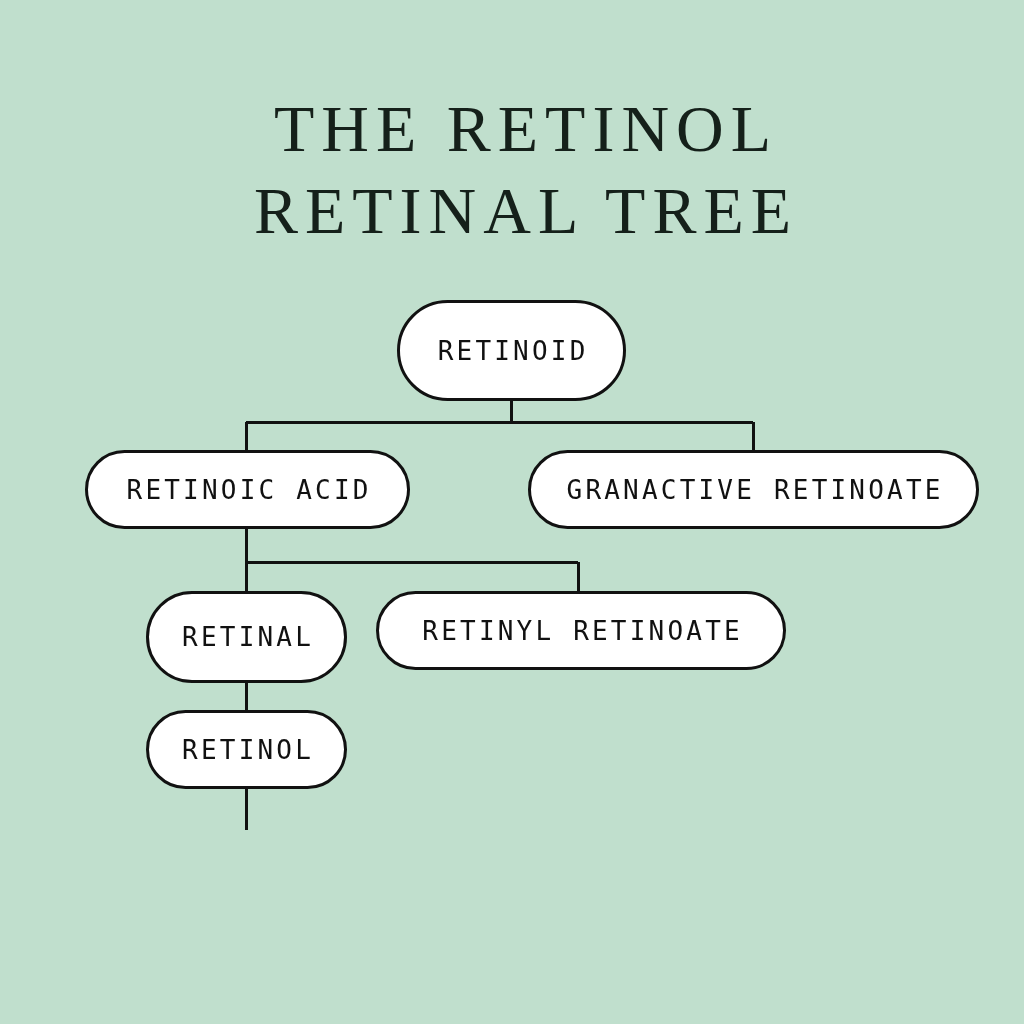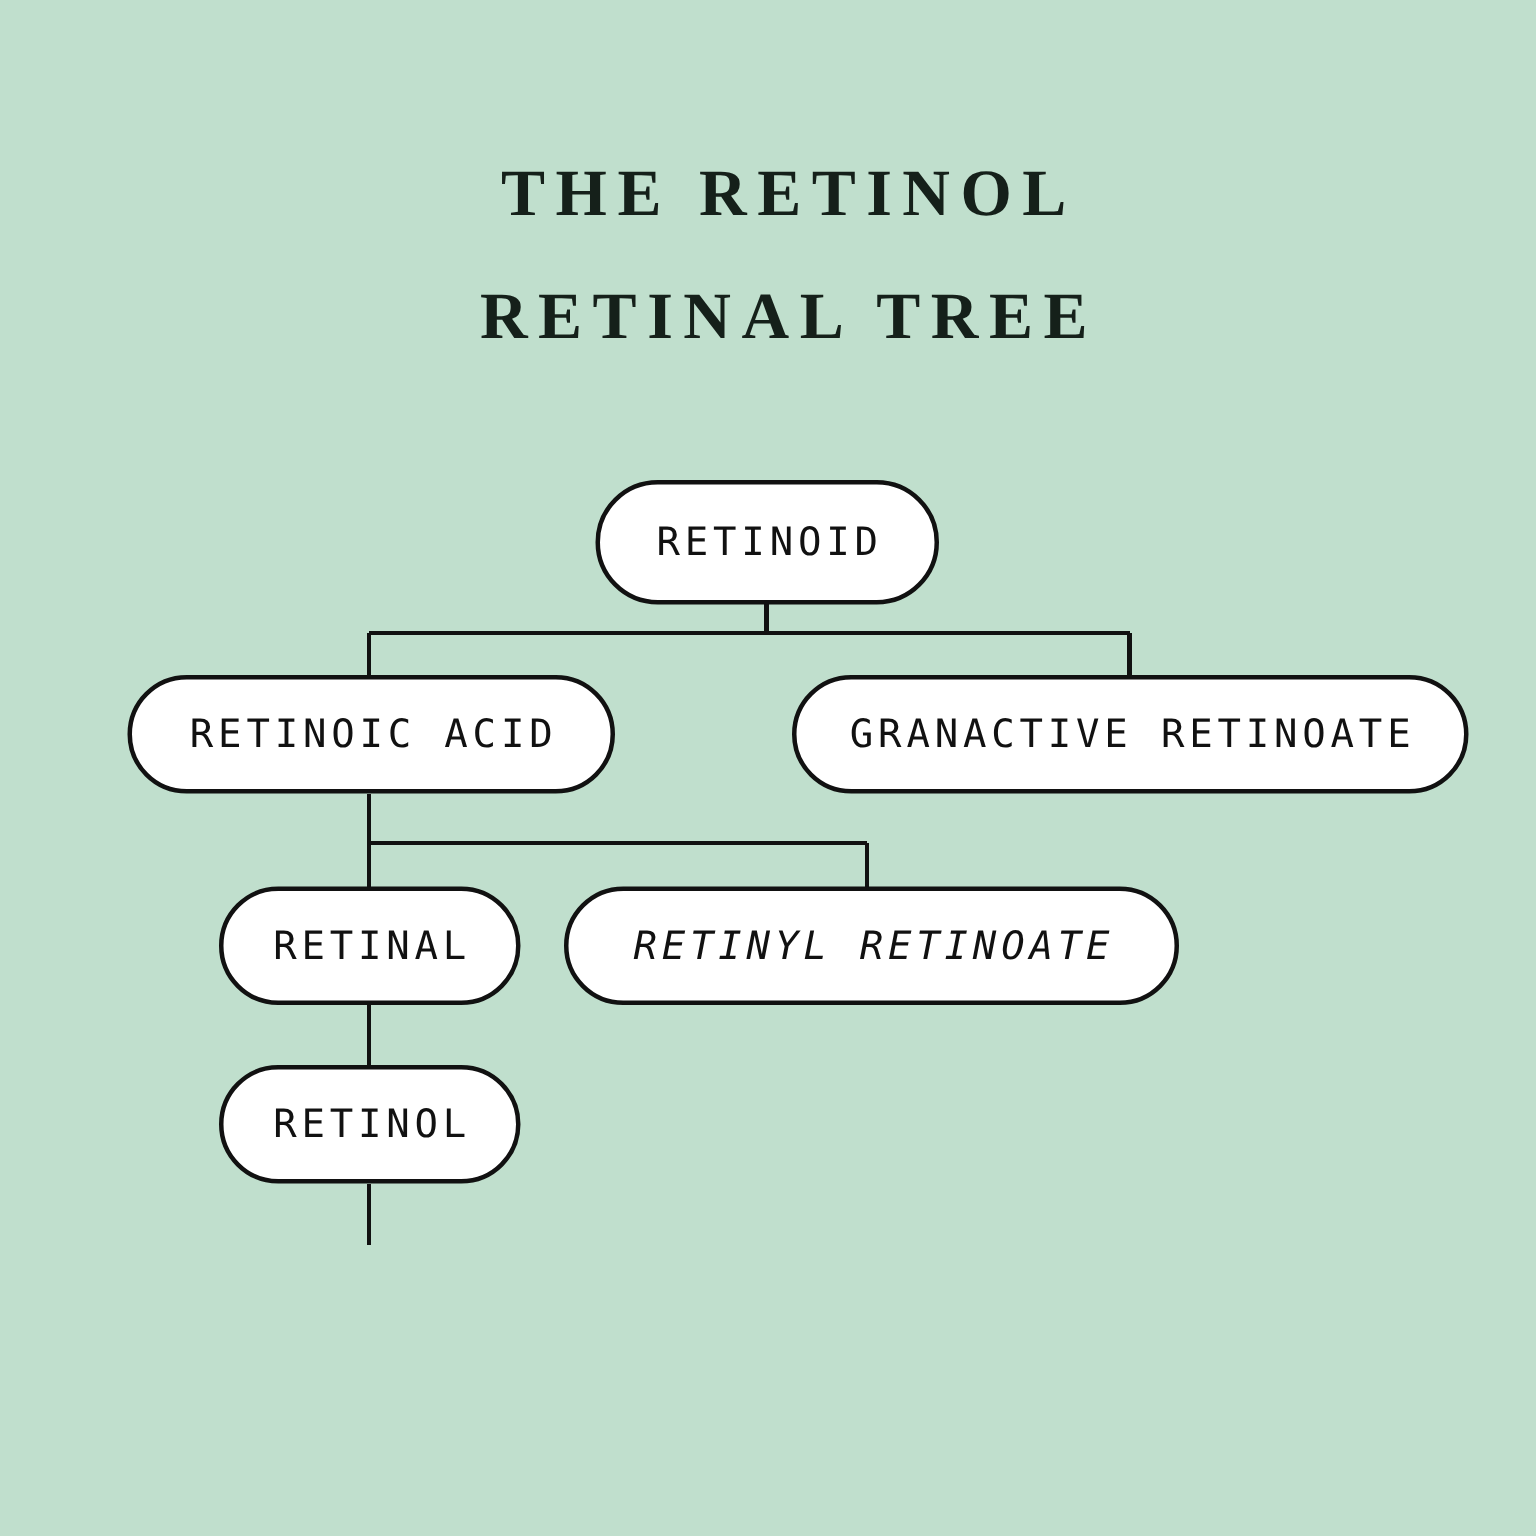--- a/index.html
+++ b/index.html
@@ -24,23 +24,23 @@
   
   .title-block {
     position: absolute;
     left: 0;
     top: 88px;
     width: 1024px;
     text-align: center;
   }
   .title-line {
     font-family: "Liberation Serif", "DejaVu Serif", serif;
-    font-size: 44px;
+    font-size: 66px;
     line-height: 82px;
-    font-weight: 700;
+    font-weight: 400;
     letter-spacing: 7px;
     color: #15201a;
     white-space: pre;
     padding-left: 28px;
   }
 
   
   #diagram {
     position: absolute;
     left: 0;
@@ -74,25 +74,25 @@
     font-family: "DejaVu Sans Mono", "Liberation Mono", monospace;
     font-size: 26px;
     letter-spacing: 3.2px;
     color: #111111;
     white-space: nowrap;
     text-indent: 3.2px;
     line-height: 1;
   }
 
   
-  #node-retinoid            { left: 397px; top: 320px; width: 229px; height: 83px; }
+  #node-retinoid            { left: 397px; top: 300px; width: 229px; height: 101px; }
   #node-retinoic-acid       { left:  85px; top: 450px; width: 325px; height: 79px; }
   #node-granactive-retinoid { left: 528px; top: 450px; width: 451px; height: 79px; }
-  #node-retinal             { left: 146px; top: 591px; width: 201px; height: 79px; }
-  #node-retinyl-retinoate   { left: 376px; top: 591px; width: 410px; height: 79px; font-style: italic; }
+  #node-retinal             { left: 146px; top: 591px; width: 201px; height: 92px; }
+  #node-retinyl-retinoate   { left: 376px; top: 591px; width: 410px; height: 79px; }
   #node-retinol             { left: 146px; top: 710px; width: 201px; height: 79px; text-align: center; }
   #node-retinol-esters      { left:  72px; top: 830px; width: 357px; height: 79px; }
 </style>
 </head>
 <body>
 
 <div id="poster">
 
   <div class="title-block">
     <div class="title-line">THE RETINOL</div>

